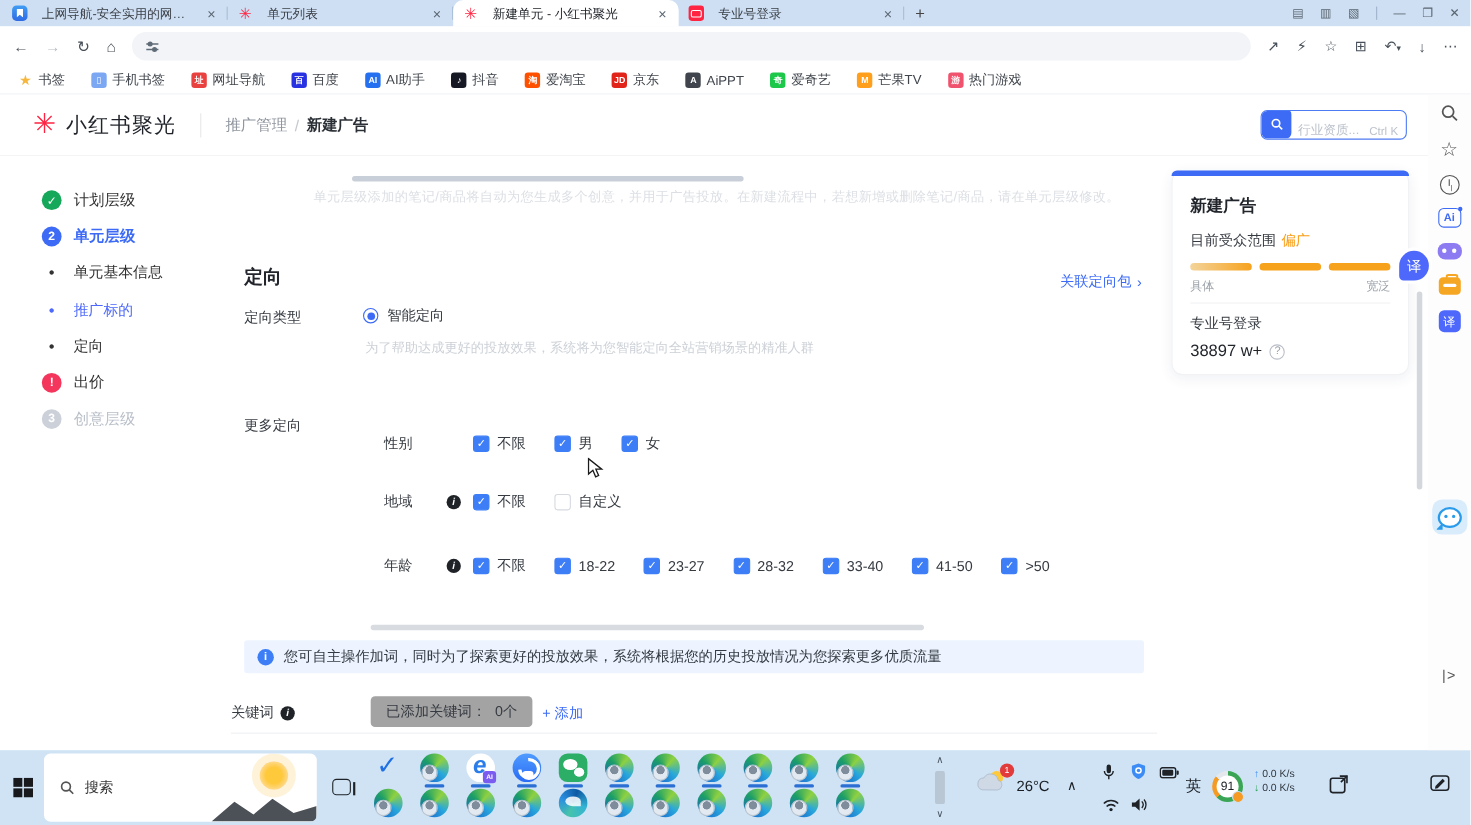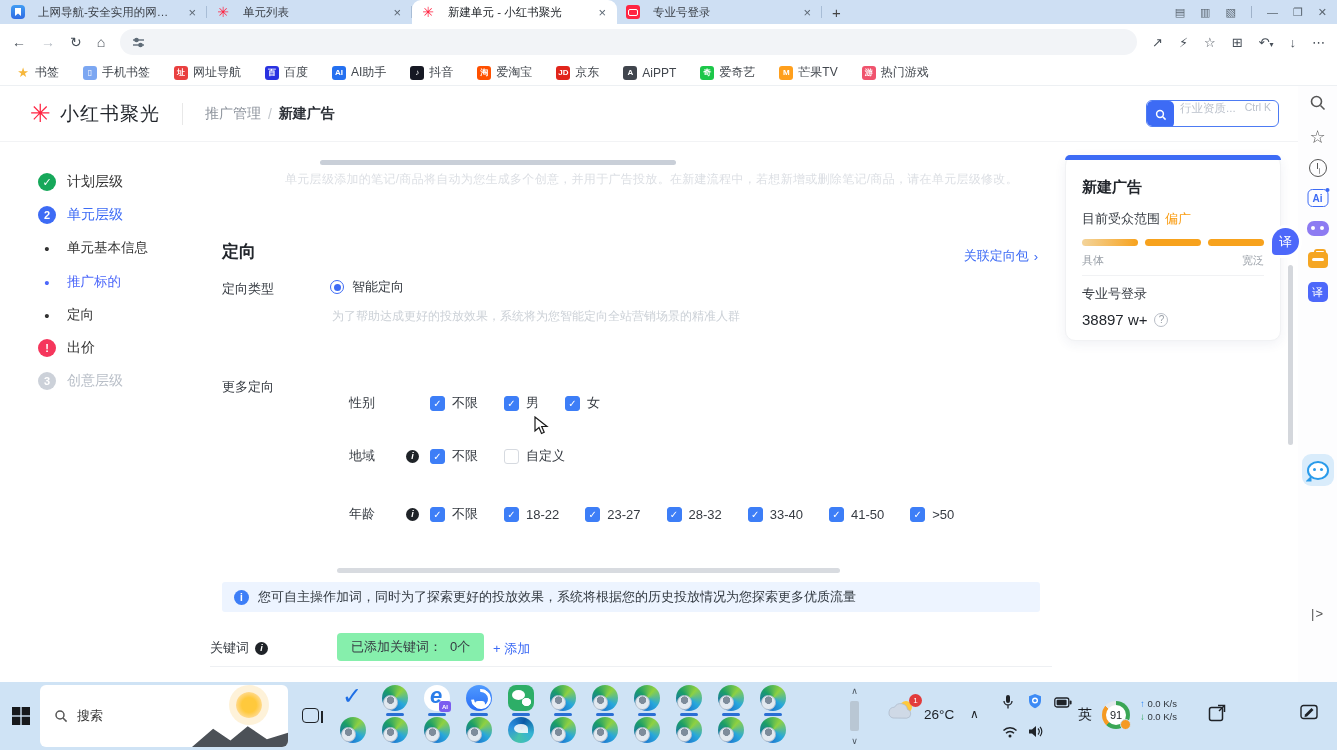--- a/index.html
+++ b/index.html
@@ -41,40 +41,40 @@
 .bm-ic{width:14px;height:14px;border-radius:3px;color:#fff;font-size:8px;font-weight:700;display:flex;align-items:center;justify-content:center;overflow:hidden}
 
 
 .pagehead{position:absolute;top:86px;left:0;width:1337px;height:56px;background:#fff;display:flex;align-items:center;padding:0 30px;border-bottom:1px solid #f2f3f5}
 .logo-burst{color:#ff2442;font-size:25px;line-height:1}
 .logo-text{font-size:19px;font-weight:400;color:#1f2329;margin-left:9px;letter-spacing:1px}
 .head-div{width:1px;height:22px;background:#e8e8e8;margin:0 22px}
 .crumb-parent{font-size:14px;color:#8f959e}
 .crumb-sep{font-size:14px;color:#c3c7cc;margin:0 7px}
 .crumb-current{font-size:14px;color:#2b2f36;font-weight:600}
-.head-search{margin-left:auto;margin-right:28px;width:133px;height:27px;border:1px solid #4d7bf3;border-radius:6px;display:flex;align-items:flex-start;background:#fff;overflow:hidden}
+.head-search{margin-left:auto;margin-right:28px;width:133px;height:27px;border:1px solid #4d7bf3;border-radius:6px;display:flex;align-items:flex-end;background:#fff;overflow:hidden}
 .hs-ic{width:27px;height:27px;background:#3d6bf5;color:#fff;display:flex;align-items:center;justify-content:center;border-radius:5px;flex:none}
 .hs-ph{flex:1;font-size:11.5px;color:#bcc2cc;padding-left:6px;white-space:nowrap;overflow:hidden}
 .hs-kbd{font-size:10.5px;color:#bcc2cc;padding-right:7px;white-space:nowrap}
 
 
 .bodyarea{position:absolute;top:142px;left:0;width:1337px;height:540px;background:#fff}
 .side{position:absolute;left:0;top:0;width:210px;height:540px;background:#fff}
 .side-item{position:absolute;left:38px;display:flex;align-items:center;gap:11px;font-size:14px;color:#333;height:20px}
 .side .side-item:nth-of-type(1){top:30px}
 .side .side-item:nth-of-type(2){top:63px}
 .side .side-item:nth-of-type(3){top:96px}
 .side .side-item:nth-of-type(4){top:130px}
 .side .side-item:nth-of-type(5){top:163px}
 .side .side-item:nth-of-type(6){top:196px}
 .side .side-item:nth-of-type(7){top:229px}
 .mk{width:18px;height:18px;border-radius:50%;display:flex;align-items:center;justify-content:center;font-size:11px;color:#fff;flex:none;font-weight:700}
 .side-item.done .mk{background:#16a85a}
 .side-item.current .mk{background:#3d6bf5}
-.side-item.current .side-lbl{color:#3d6bf5;font-weight:400}
+.side-item.current .side-lbl{color:#3d6bf5;font-weight:700}
 .side-item.sub .mk{background:none;color:#333;font-size:15px;font-weight:400}
 .side-item.sub .side-lbl{font-size:13.5px}
 .side-item.sub-active .mk{color:#4d68fa}
 .side-item.sub-active .side-lbl{color:#4d68fa}
 .side-item.error .mk{background:#f5365c}
 .side-item.future .mk{background:#ccd1d9}
 .side-item.future .side-lbl{color:#b9bfc8}
 
 
 .main{position:absolute;left:210px;top:0;width:842px;height:540px;background:#fff}
@@ -98,21 +98,21 @@
 .optlist{display:flex;align-items:center}
 .opt{display:flex;align-items:center;font-size:13px;color:#363b42;margin-right:26px;white-space:nowrap}
 .cb{width:15px;height:15px;border-radius:3px;margin-right:7px;flex:none;display:flex;align-items:center;justify-content:center;background:#fff;border:1px solid #d6dae0}
 .cb.on{background:#3d7ef7;border-color:#3d7ef7}
 .cb.on::after{content:"✓";color:#fff;font-size:10px;font-weight:700}
 .hbar2{position:absolute;left:127px;top:426px;width:503px;height:5px;border-radius:3px;background:#d8dbe0}
 .tipbar{position:absolute;left:12px;right:12px;top:440px;height:30px;background:#edf4ff;border-radius:3px;display:flex;align-items:center;padding:0 12px;gap:9px;font-size:13px;color:#333a42}
 .tip-ic{width:15px;height:15px;border-radius:50%;background:#3d7ef7;color:#fff;font-size:10px;font-weight:700;display:flex;align-items:center;justify-content:center;flex:none}
 .kw-label{position:absolute;left:0;top:497px;display:flex;align-items:center;gap:6px}
 .kw-label .info-dot{position:static}
-.kw-pill{position:absolute;left:127px;top:491px;height:28px;background:#86efac;border-radius:4px;display:flex;align-items:center;padding:0 14px;font-size:13px;color:#363b42;gap:8px}
+.kw-pill{position:absolute;left:127px;top:491px;height:28px;background:#a3a3a3;border-radius:4px;display:flex;align-items:center;padding:0 14px;font-size:13px;color:#363b42;gap:8px}
 .kw-add{position:absolute;left:283px;top:498px;font-size:13px;color:#3d6bf5}
 .page-bottom-line{position:absolute;left:0;top:524px;width:842px;border-top:1px solid #eef0f3}
 
 
 .aud{position:absolute;left:1065px;top:13px;width:216px;height:186px;background:#fff;border-radius:10px;border:1px solid #f1f2f4;box-shadow:0 3px 12px rgba(40,60,120,.07);z-index:2}
 .aud::before{content:"";position:absolute;top:-1px;left:-1px;right:-1px;height:5px;border-radius:10px 10px 0 0;background:#3d6bf5}
 .aud-title{margin:22px 16px 0;font-size:15px;font-weight:700;color:#22262c}
 .aud-range{margin:13px 16px 0;font-size:13px;color:#363b42}
 .aud-range .rv{color:#fa9e16;margin-left:5px}
 .bars{margin:11px 16px 0;display:flex;gap:7px}

